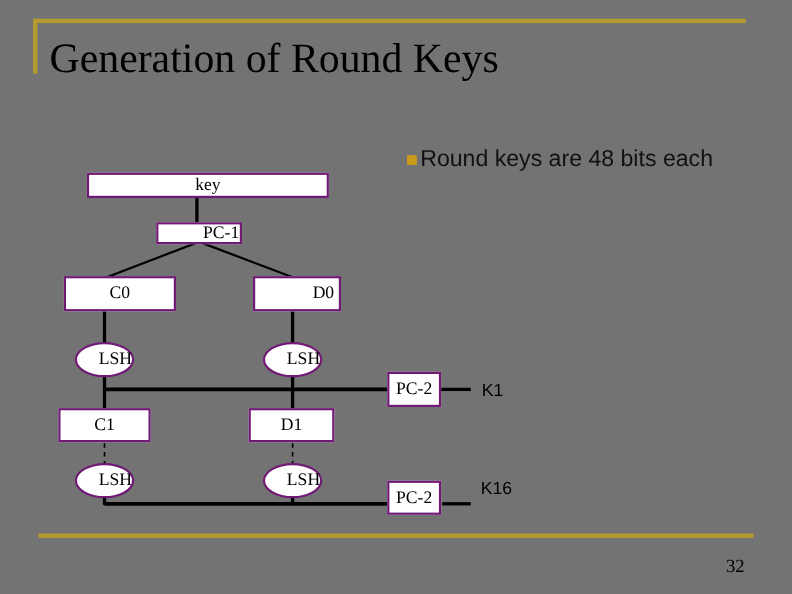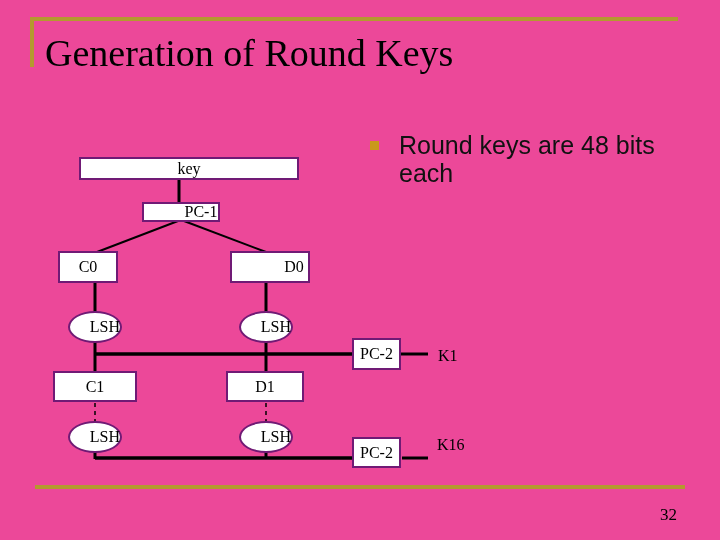--- a/index.html
+++ b/index.html
@@ -4,21 +4,21 @@
 <style>
   :root{
     --accent:#B4992E;
     --bullet:#C9991B;
     --ink:#000000;
   }
   html,body{margin:0;padding:0;background:#888;}
   .slide{
     position:relative;
     width:720px;height:540px;
-    background:#ec4899;
+    background:#737373;
     overflow:hidden;
     font-family:"Liberation Serif", serif;
     color:var(--ink);
   }
   .accent-top{
     position:absolute;left:30px;top:17px;width:648px;height:4px;
     background:var(--accent);
   }
   .accent-left{
     position:absolute;left:30px;top:17px;width:4px;height:50px;
@@ -35,37 +35,37 @@
     margin:0;color:var(--ink);white-space:nowrap;
   }
   .bullet-item{
     position:absolute;left:370px;top:131px;width:310px;
   }
   .bullet-marker{
     position:absolute;left:0px;top:10px;width:9px;height:9px;
     background:var(--bullet);
   }
   .bullet-text{
-    display:block;margin-left:29px;width:272px;
+    display:block;margin-left:12px;width:272px;
     font-family:"Liberation Sans", sans-serif;
-    font-size:25px;line-height:28px;color:#111;
+    font-size:21px;line-height:28px;color:#111;
   }
   .connectors{position:absolute;left:0;top:0;width:720px;height:540px;}
   .node{
     position:absolute;
     border:2px solid #701a75;background:#fff;
     display:flex;align-items:center;justify-content:center;
     font-family:"Liberation Serif", serif;
     font-size:16px;color:var(--ink);
     box-sizing:border-box;
   }
   .ellipse{border-radius:50%;justify-content:flex-end;}
   .float-label{
     position:absolute;
-    font-family:Liberation Serif, serif;
+    font-family:Liberation Sans, sans-serif;
     font-size:16px;color:var(--ink);
   }
   .page-number{
     position:absolute;left:660px;top:505px;
     font-family:"Liberation Serif", serif;
     font-size:17px;color:var(--ink);
   }
 </style>
 </head>
 <body>
@@ -111,21 +111,21 @@
   </svg>
 
   <div class="node" style="left:79px;top:157px;width:220px;height:23px;">
     <span>key</span>
   </div>
 
   <div class="node" style="left:142px;top:202px;width:78px;height:20px;padding-left:40px;">
     <span>PC-1</span>
   </div>
 
-  <div class="node" style="left:58px;top:251px;width:60px;height:32px;">
+  <div class="node" style="left:58px;top:251px;width:102px;height:32px;">
     <span>C0</span>
   </div>
 
   <div class="node" style="left:230px;top:251px;width:80px;height:32px;padding-left:48px;">
     <span>D0</span>
   </div>
 
   <div class="node ellipse" style="left:68px;top:311px;width:54px;height:32px;">
     <span>LSH</span>
   </div>

